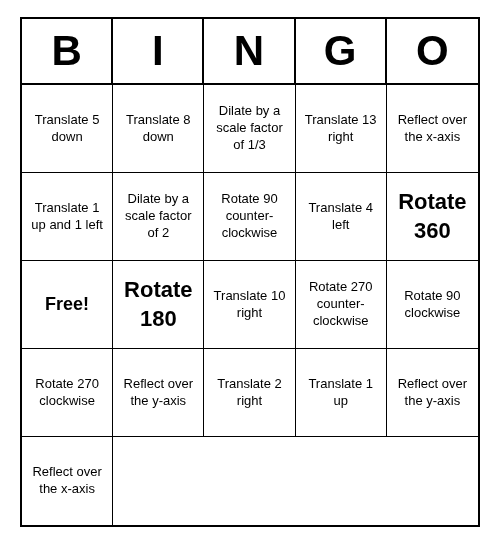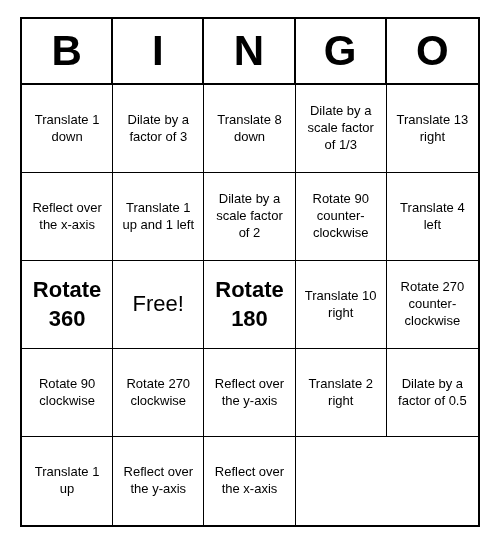--- a/index.html
+++ b/index.html
@@ -51,53 +51,51 @@
       border-right: none;
     }
     .bingo-cell:nth-child(n+21) {
       border-bottom: none;
     }
     .bingo-cell.large-text {
       font-size: 22px;
       font-weight: bold;
     }
     .bingo-cell.free {
-      font-size: 22px;
-      font-weight: normal;
+      font-size: 18px;
+      font-weight: bold;
     }
   </style>
 </head>
 <body>
 
 <div class="bingo-card">
   <div class="bingo-header">
   <div class="bingo-letter">B</div>
       <div class="bingo-letter">I</div>
       <div class="bingo-letter">N</div>
       <div class="bingo-letter">G</div>
       <div class="bingo-letter">O</div>
     </div>
   <div class="bingo-grid">
-  <div class="bingo-cell">Translate 1 down</div>
-      <div class="bingo-cell">Dilate by a factor of 3</div>
+  <div class="bingo-cell">Translate 5 down</div>
       <div class="bingo-cell">Translate 8 down</div>
       <div class="bingo-cell">Dilate by a scale factor of 1/3</div>
       <div class="bingo-cell">Translate 13 right</div>
       <div class="bingo-cell">Reflect over the x-axis</div>
       <div class="bingo-cell">Translate 1 up and 1 left</div>
       <div class="bingo-cell">Dilate by a scale factor of 2</div>
       <div class="bingo-cell">Rotate 90 counter-clockwise</div>
       <div class="bingo-cell">Translate 4 left</div>
       <div class="bingo-cell large-text">Rotate 360</div>
       <div class="bingo-cell free">Free!</div>
       <div class="bingo-cell large-text">Rotate 180</div>
       <div class="bingo-cell">Translate 10 right</div>
       <div class="bingo-cell">Rotate 270 counter-clockwise</div>
       <div class="bingo-cell">Rotate 90 clockwise</div>
       <div class="bingo-cell">Rotate 270 clockwise</div>
       <div class="bingo-cell">Reflect over the y-axis</div>
       <div class="bingo-cell">Translate 2 right</div>
-      <div class="bingo-cell">Dilate by a factor of 0.5</div>
       <div class="bingo-cell">Translate 1 up</div>
       <div class="bingo-cell">Reflect over the y-axis</div>
       <div class="bingo-cell">Reflect over the x-axis</div>
     </div>
 </div>
 
 </body></html>

